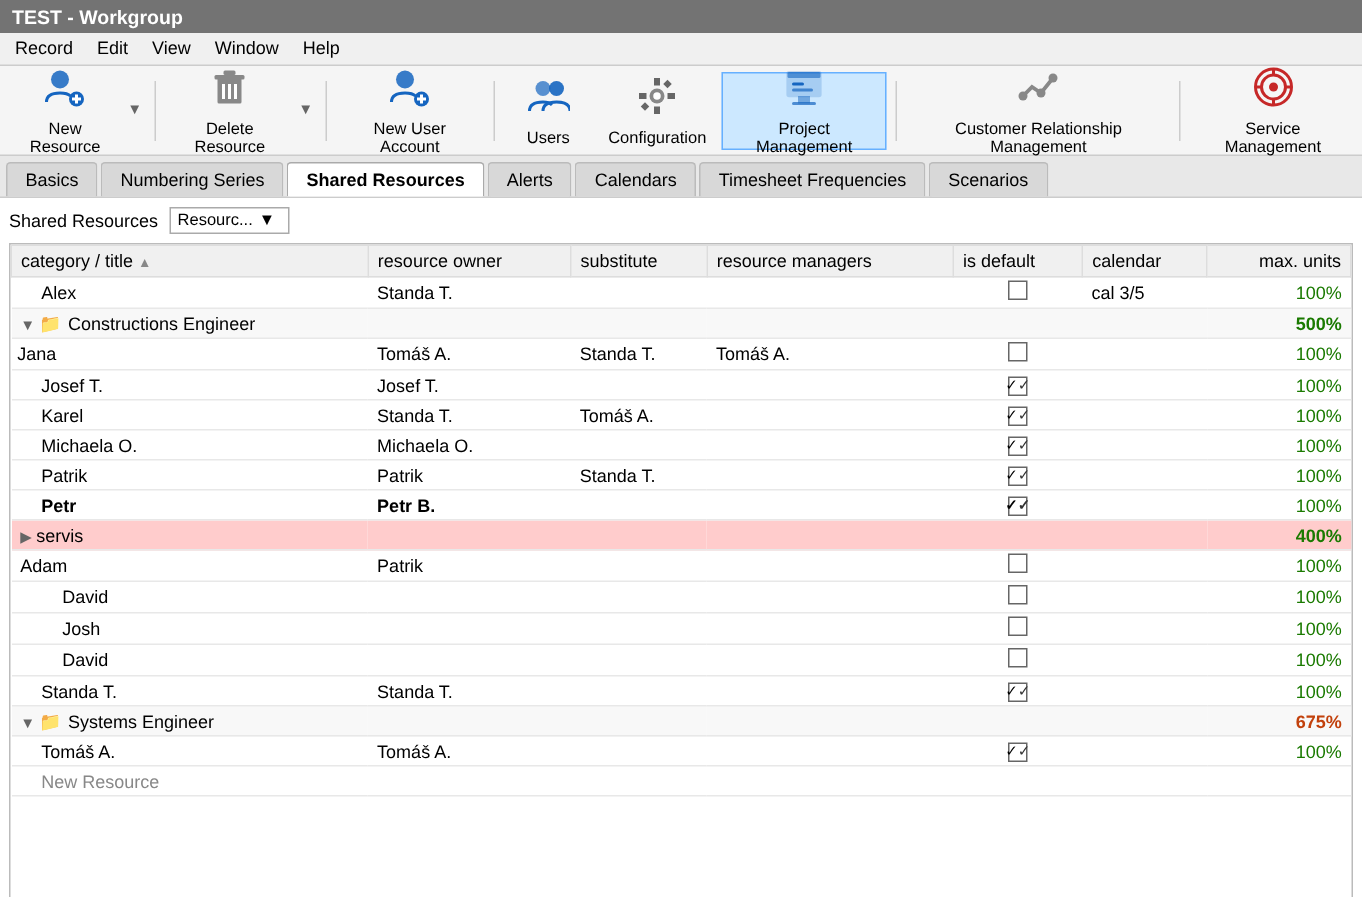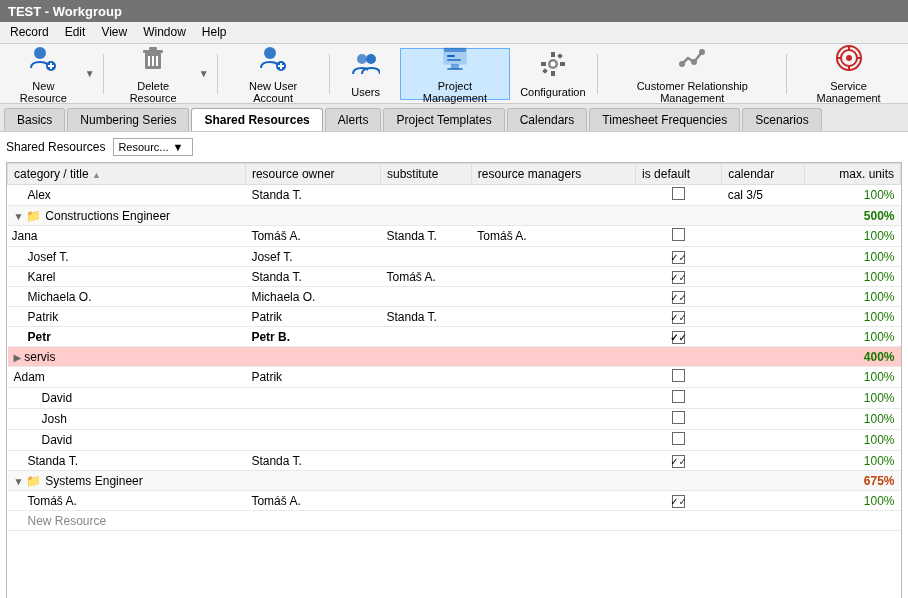--- a/index.html
+++ b/index.html
@@ -259,49 +259,49 @@
       <svg width="28" height="28" viewBox="0 0 28 28">
         <circle cx="10" cy="9" r="5" fill="#1565c0" opacity="0.7"></circle>
         <circle cx="19" cy="9" r="5" fill="#1565c0" opacity="0.9"></circle>
         <path d="M1 24 Q1 18 10 18 Q14 18 16 20" stroke="#1565c0" stroke-width="2" fill="none"></path>
         <path d="M10 24 Q10 18 19 18 Q28 18 28 24" stroke="#1565c0" stroke-width="2" fill="none"></path>
       </svg>
     </span>
     <span>Users</span>
   </button>
 
-  <button class="toolbar-btn active">
-    <span class="icon blue">
-      <svg width="28" height="28" viewBox="0 0 28 28">
-        <rect x="3" y="4" width="22" height="16" rx="1" fill="#1565c0" opacity="0.2" stroke="#1565c0" stroke-width="1.5"></rect>
-        <rect x="3" y="4" width="22" height="4" rx="1" fill="#1565c0" opacity="0.6"></rect>
-        <rect x="6" y="11" width="8" height="2" rx="1" fill="#1565c0"></rect>
-        <rect x="6" y="15" width="14" height="2" rx="1" fill="#1565c0" opacity="0.7"></rect>
-        <rect x="10" y="20" width="8" height="5" fill="#1565c0" opacity="0.5"></rect>
-        <rect x="6" y="24" width="16" height="2" rx="1" fill="#1565c0" opacity="0.7"></rect>
-      </svg>
-    </span>
-    <span>Project Management</span>
-  </button>
-
   <button class="toolbar-btn">
     <span class="icon">
       <svg width="28" height="28" viewBox="0 0 28 28">
         <rect x="12" y="2" width="4" height="5" fill="#666"></rect>
         <rect x="12" y="21" width="4" height="5" fill="#666"></rect>
         <rect x="2" y="12" width="5" height="4" fill="#666"></rect>
         <rect x="21" y="12" width="5" height="4" fill="#666"></rect>
         <circle cx="14" cy="14" r="5" fill="#888"></circle>
         <circle cx="14" cy="14" r="2.5" fill="white"></circle>
         <rect x="19" y="4" width="4" height="4" fill="#666" transform="rotate(45 21 6)"></rect>
         <rect x="4" y="19" width="4" height="4" fill="#666" transform="rotate(45 6 21)"></rect>
       </svg>
     </span>
     <span>Configuration</span>
   </button>
+
+  <button class="toolbar-btn active">
+    <span class="icon blue">
+      <svg width="28" height="28" viewBox="0 0 28 28">
+        <rect x="3" y="4" width="22" height="16" rx="1" fill="#1565c0" opacity="0.2" stroke="#1565c0" stroke-width="1.5"></rect>
+        <rect x="3" y="4" width="22" height="4" rx="1" fill="#1565c0" opacity="0.6"></rect>
+        <rect x="6" y="11" width="8" height="2" rx="1" fill="#1565c0"></rect>
+        <rect x="6" y="15" width="14" height="2" rx="1" fill="#1565c0" opacity="0.7"></rect>
+        <rect x="10" y="20" width="8" height="5" fill="#1565c0" opacity="0.5"></rect>
+        <rect x="6" y="24" width="16" height="2" rx="1" fill="#1565c0" opacity="0.7"></rect>
+      </svg>
+    </span>
+    <span>Project Management</span>
+  </button>
   <div class="toolbar-separator"></div>
 
   <button class="toolbar-btn">
     <span class="icon">
       <svg width="28" height="28" viewBox="0 0 28 28">
         <path d="M4 20 L10 14 L16 18 L24 8" stroke="#888" stroke-width="2.5" fill="none" stroke-linecap="round"></path>
         <circle cx="4" cy="20" r="3" fill="#888"></circle>
         <circle cx="16" cy="18" r="3" fill="#888"></circle>
         <circle cx="24" cy="8" r="3" fill="#888"></circle>
       </svg>
@@ -324,21 +324,20 @@
     </span>
     <span>Service Management</span>
   </button>
 </div>
 
 <div class="tab-bar" id="tabBar">
     <div class="tab">Basics</div>
     <div class="tab">Numbering Series</div>
     <div class="tab active">Shared Resources</div>
     <div class="tab">Alerts</div>
-    <div class="tab">Project Templates</div>
     <div class="tab">Calendars</div>
     <div class="tab">Timesheet Frequencies</div>
     <div class="tab">Scenarios</div>
   </div>
 
 <div class="content-area">
 
   <div class="filter-row">
     <span class="filter-label">Shared Resources</span>
     <div class="filter-dropdown">

